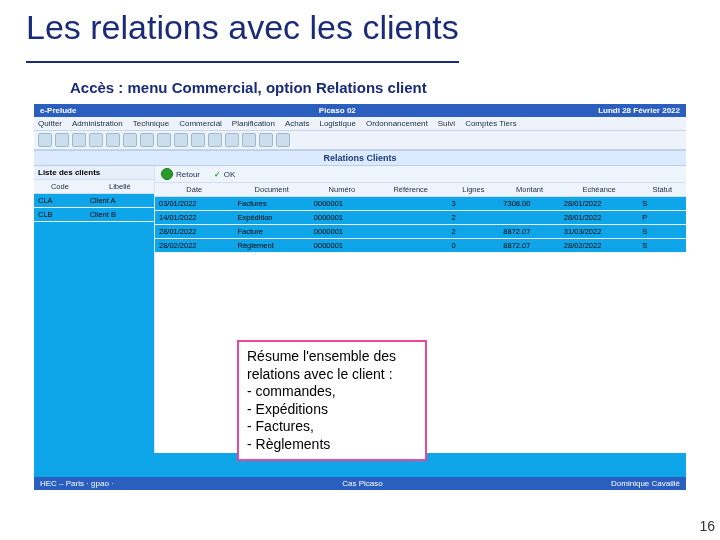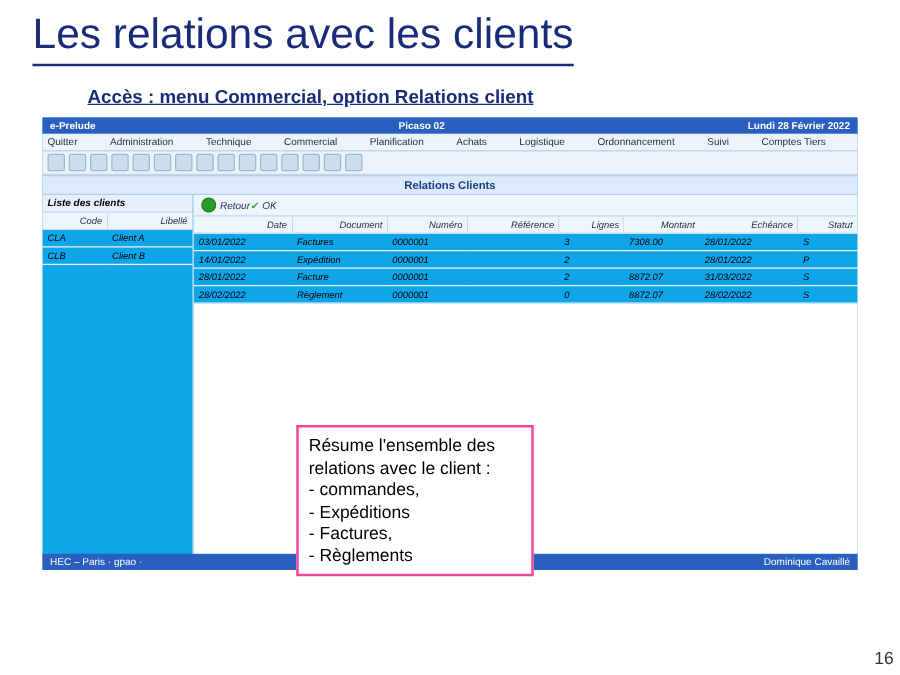--- a/index.html
+++ b/index.html
@@ -11,28 +11,27 @@
     position: relative;
     overflow: hidden;
   }
   .slide-title {
     color: #1a2b7a;
     font-size: 34px;
     font-weight: 400;
     margin: 8px 0 0 26px;
     border-bottom: 2px solid #1a2b7a;
     display: inline-block;
-    padding-bottom: 4px;
+    padding-bottom: 14px;
   }
   .subtitle {
     color: #1a2b7a;
     font-size: 15px;
     font-weight: bold;
     margin: 16px 0 8px 70px;
-    text-decoration: underline;
   }
   .app-shell {
     margin: 4px 34px 0 34px;
     background: #0ea5e9;
     font-size: 8px;
   }
   .app-header {
     background: #2a5fbf;
     color: #fff;
     display: flex;
@@ -42,21 +41,21 @@
     font-size: 8px;
     font-weight: bold;
   }
   .app-menu {
     background: #eef3fb;
     border-bottom: 1px solid #c9d6ea;
     padding: 2px 4px;
     font-size: 8px;
     color: #234;
     display: flex;
-    gap: 26px;
+    gap: 10px;
   }
   .toolbar-row {
     background: #eef3fb;
     border-bottom: 1px solid #c9d6ea;
     padding: 2px 4px;
     display: flex;
     gap: 3px;
   }
   .toolbar-row .ico {
     width: 12px; height: 12px;
@@ -68,68 +67,70 @@
   .rel-bar {
     background: #dbeafe;
     text-align: center;
     font-size: 9px;
     font-weight: bold;
     color: #1a3b7a;
     padding: 2px;
     border-top: 1px solid #b8cde6;
     border-bottom: 1px solid #b8cde6;
   }
-  .content-row { display: flex; font-style: italic; }
+  .content-row { display: flex; }
   .left-pane {
     width: 120px;
     border-right: 1px solid #dbe5f2;
   }
   .pane-title {
     background: #e6effa;
     font-size: 8px;
     font-weight: bold;
     padding: 2px 4px;
     border-bottom: 1px solid #cedff2;
   }
   table.mini {
     width: 100%;
     border-collapse: collapse;
     font-size: 7.5px;
   }
   table.mini th {
     background: #eef4fc;
     font-weight: normal;
-    text-align: right;
+    text-align: center;
     padding: 2px 4px;
     border-bottom: 1px solid #cedff2;
     color: #234;
   }
   table.mini td {
     padding: 2px 4px;
     border-bottom: 1px solid #eef2f8;
   }
   .right-pane { flex: 1; }
   .right-toolbar {
     background: #eef4fc;
     padding: 2px 6px;
     display: flex;
+    gap: 14px;
     align-items: center;
     font-size: 8px;
     border-bottom: 1px solid #cedff2;
   }
   .rt-item { display: flex; align-items: center; gap: 3px; color: #235; }
   .rt-green { width: 10px; height: 10px; border-radius: 50%; background: #2a9b2a; display:inline-block; border:1px solid #1a7a1a;}
   .whitespace { height: 200px; background: #fff; }
   .footer {
     background: #2a5fbf;
     color: #fff;
     display: flex;
     justify-content: space-between;
     padding: 2px 6px;
     font-size: 8px;
+    margin-top: 24px;
   }
   .callout {
     position: absolute;
     left: 237px;
     top: 340px;
     border: 2px solid #ec4899;
     background: #fff;
     padding: 6px 8px;
     font-size: 14px;
     line-height: 1.25;

